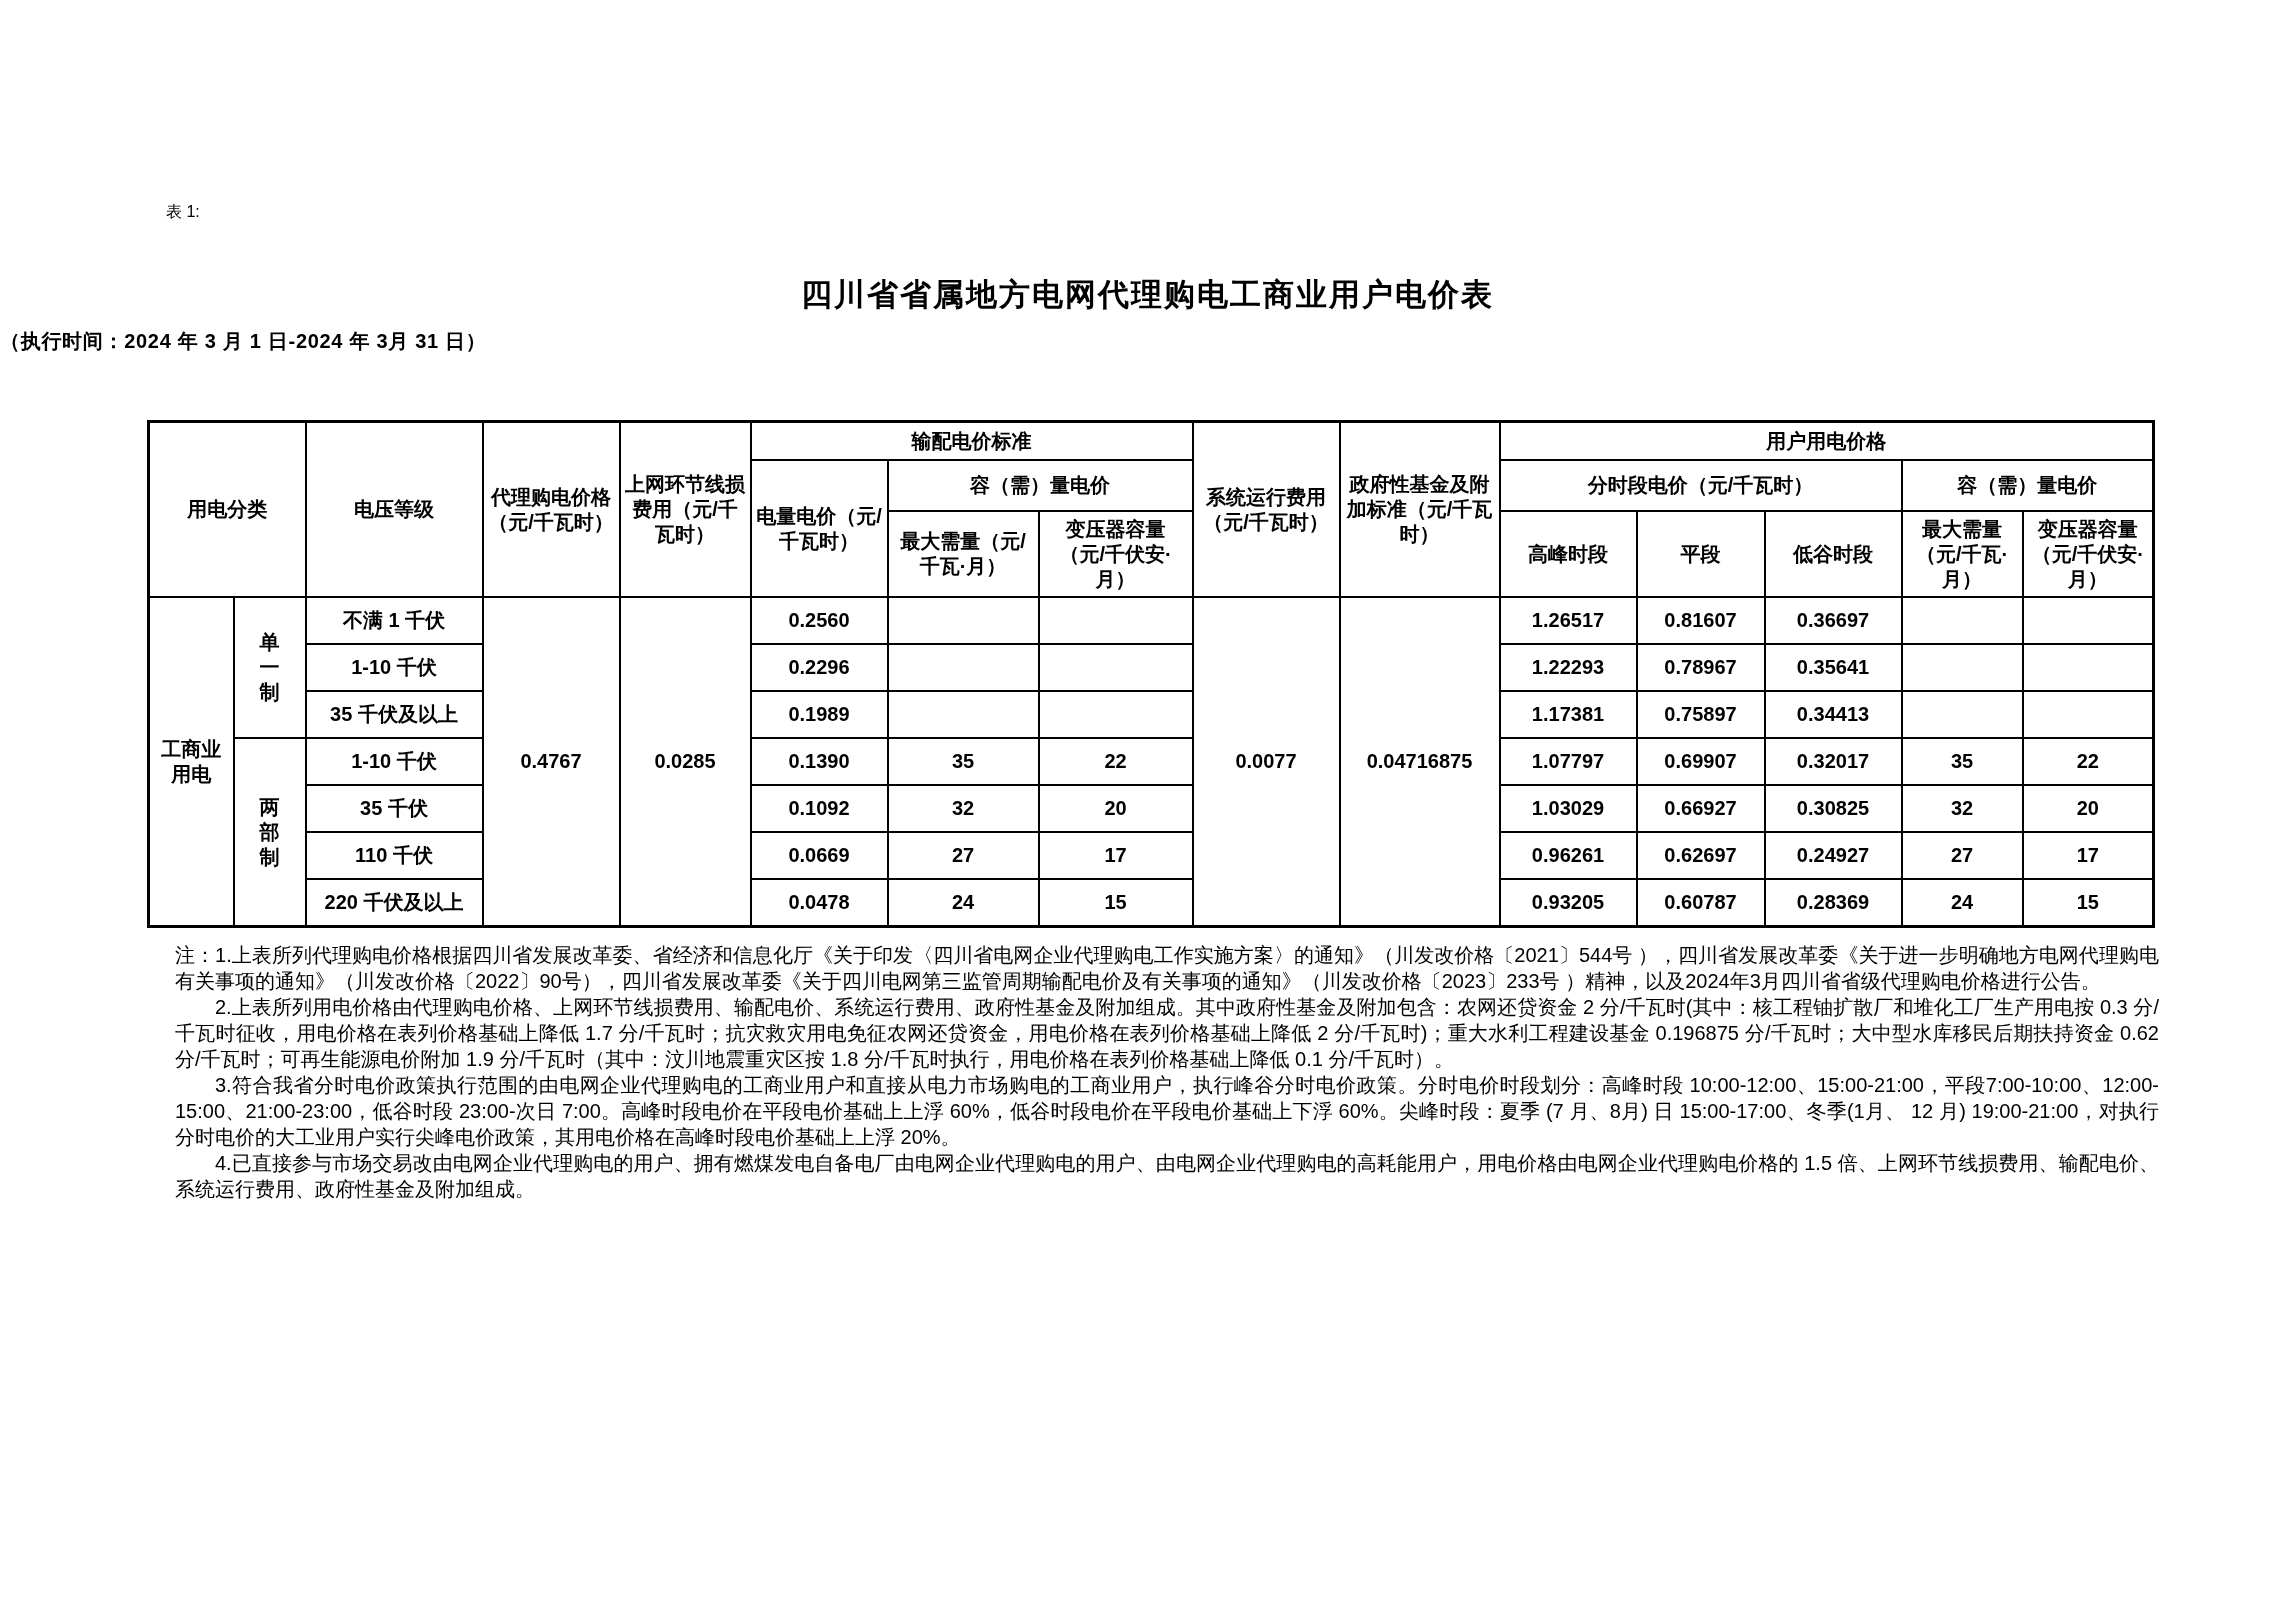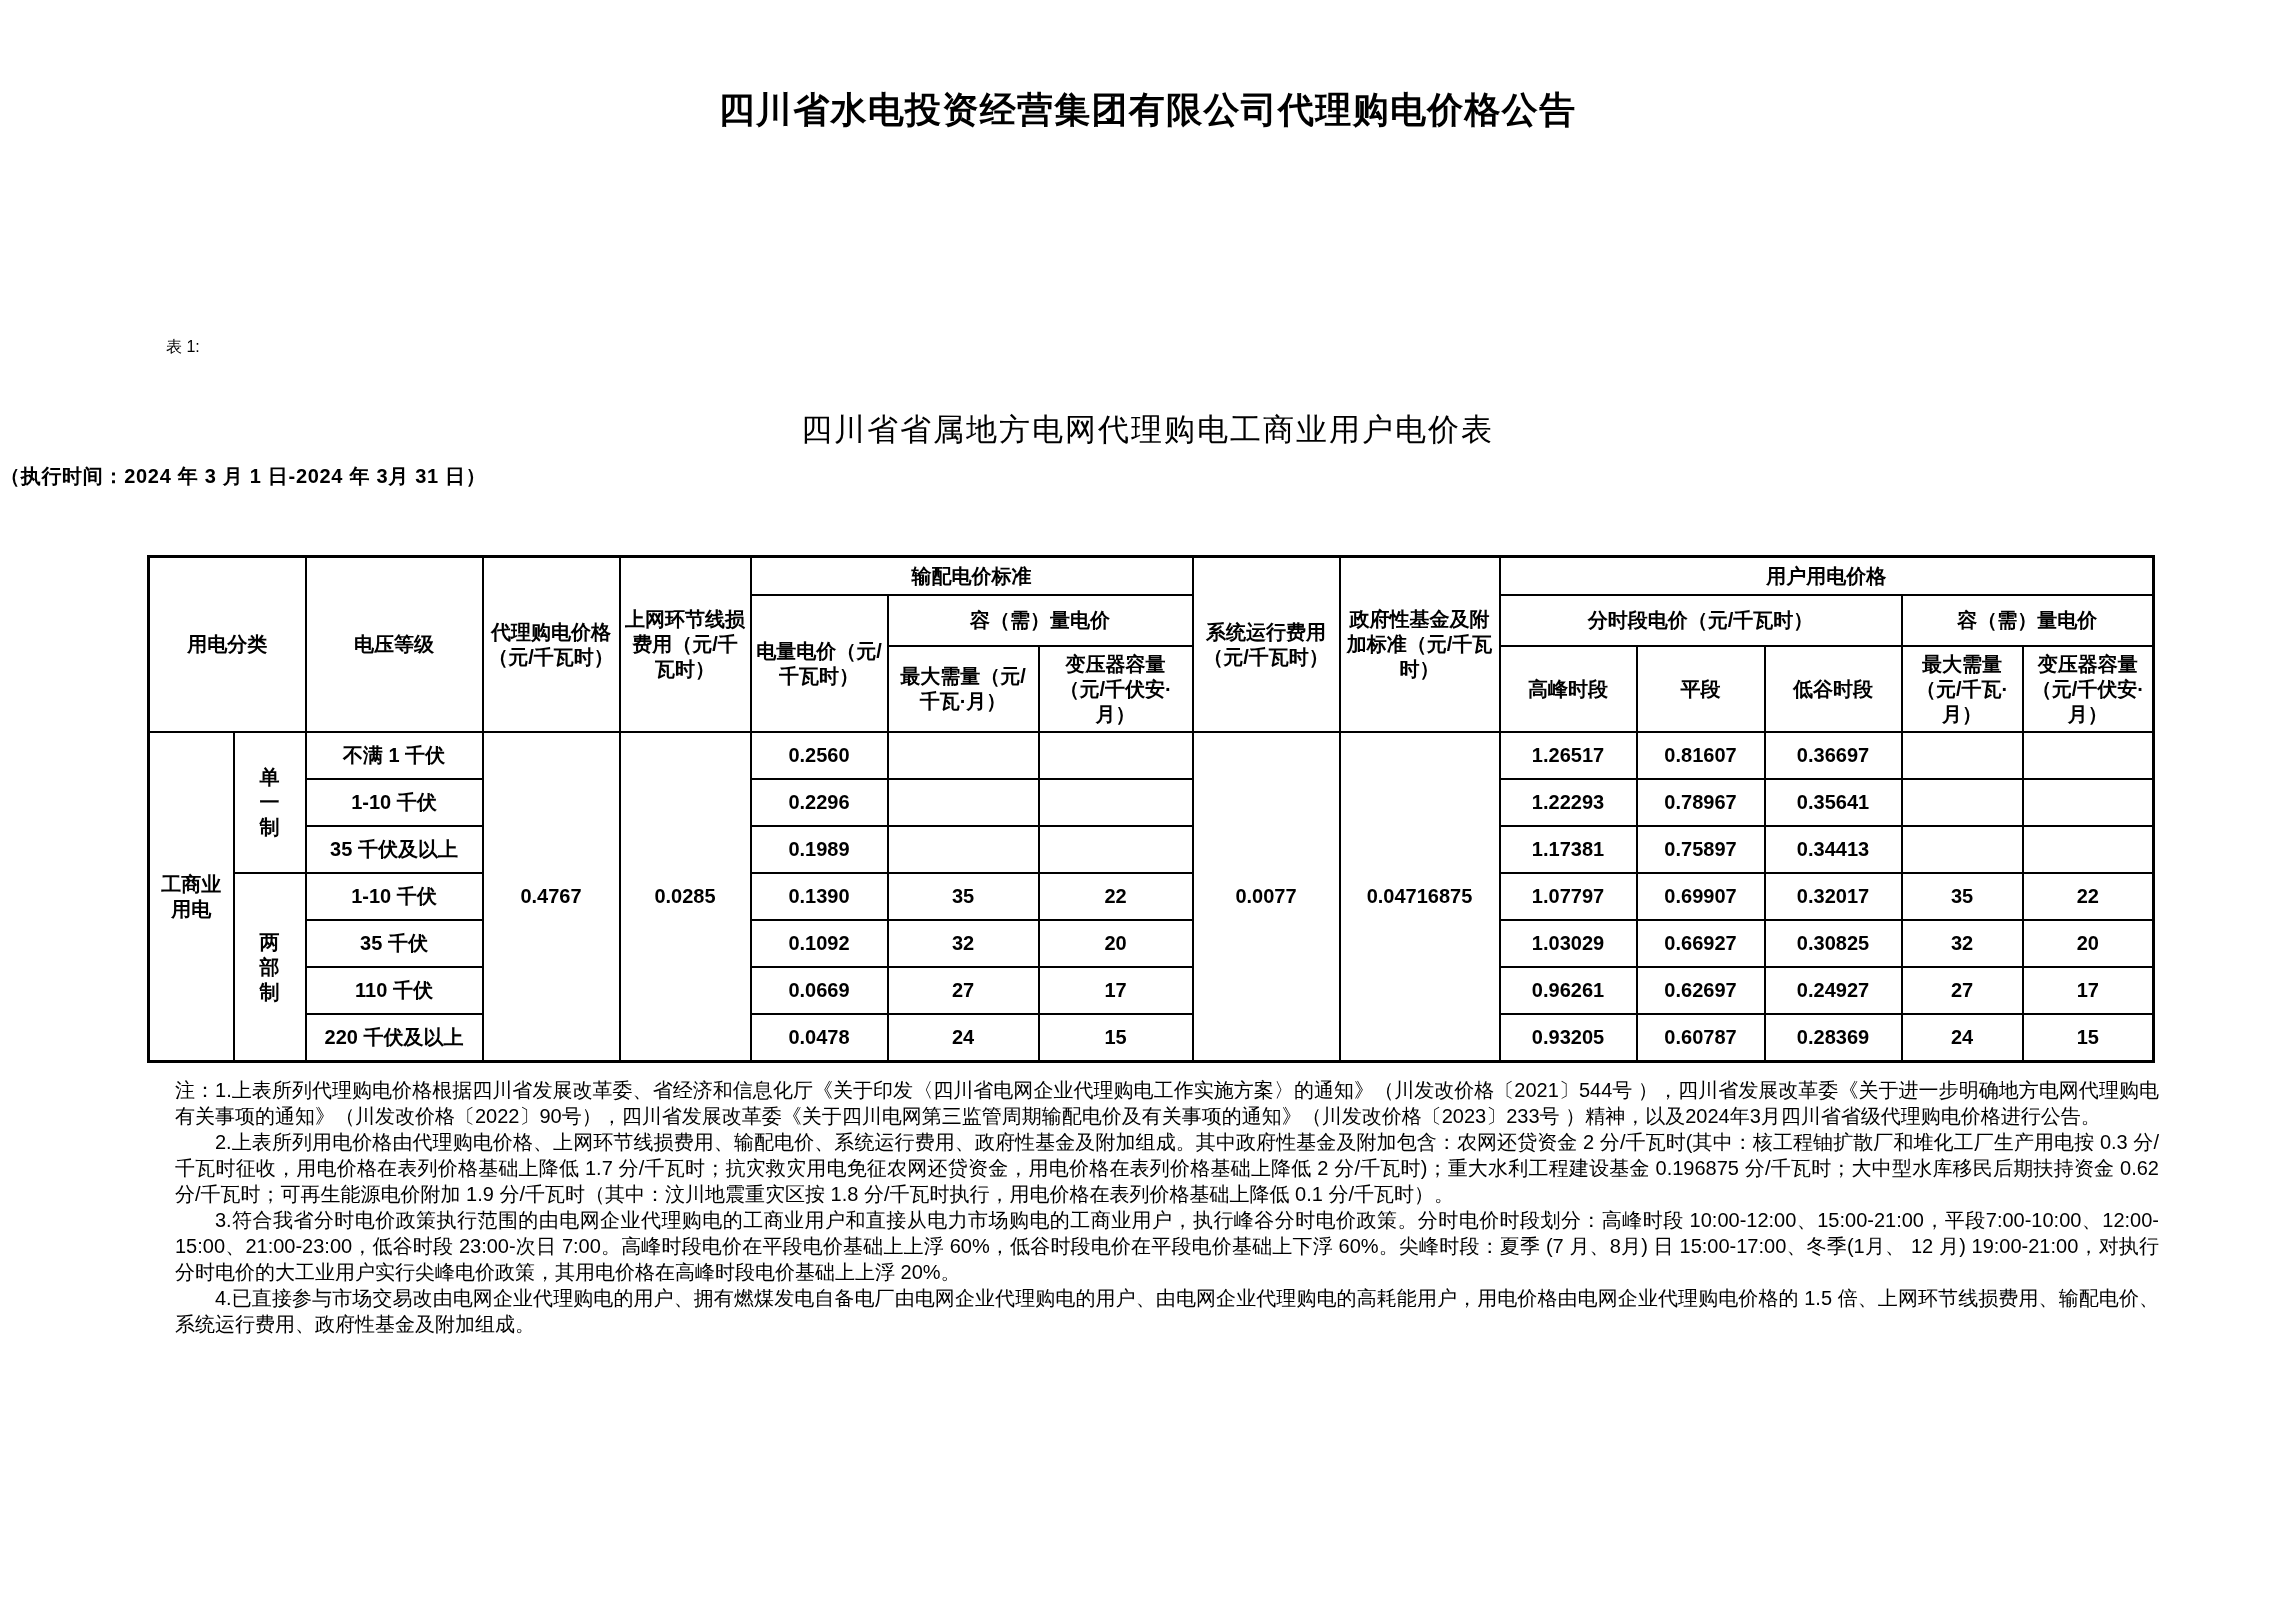--- a/index.html
+++ b/index.html
@@ -19,21 +19,21 @@
   }
   .table-label {
     margin:202px 0 0 166px;
     font-size:16px;
     font-weight:normal;
   }
   .table-title {
     margin-top:51px;
     text-align:center;
     font-size:31px;
-    font-weight:normal;
+    font-weight:bold;
     letter-spacing:2px;
   }
   .table-subtitle {
     margin-top:11.8px;
     text-align:left;
     font-size:20px;
     font-weight:bold;
     letter-spacing:0.7px;
   }
   table.price {
@@ -65,21 +65,20 @@
     text-align:justify;
   }
   .note { text-indent:0;margin-left:28px; }
   .note.indented { text-indent:2em; }
 </style>
 </head>
 <body>
 
 <div class="page">
 
-  <div class="main-title">四川省水电投资经营集团有限公司代理购电价格公告</div>
 
   <div class="table-label">表 1:</div>
 
   <div class="table-title">四川省省属地方电网代理购电工商业用户电价表</div>
   <div class="table-subtitle">（执行时间：2024 年 3 月 1 日-2024 年 3月 31 日）</div>
 
   <table class="price">
     <colgroup>
       <col style="width:85px">
         <col style="width:72px">

